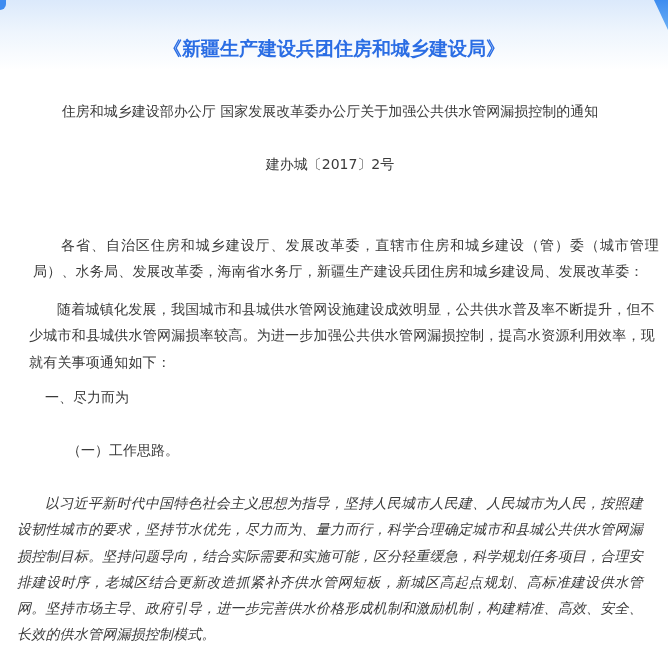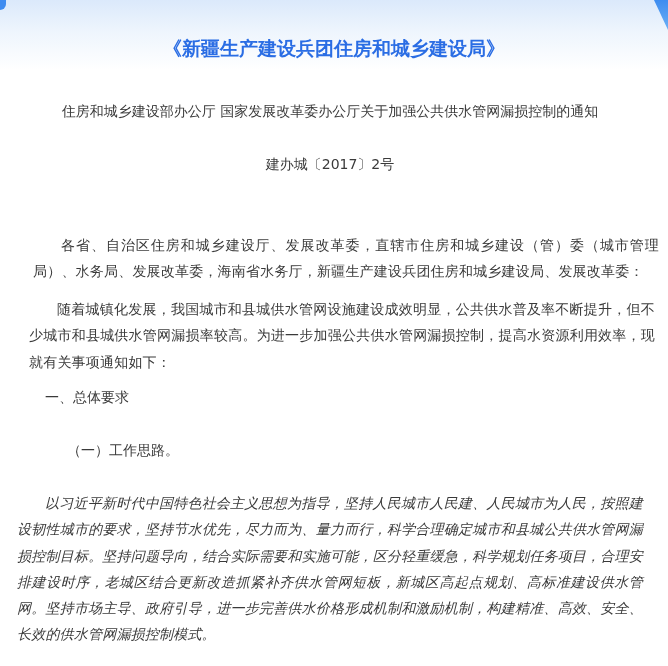--- a/index.html
+++ b/index.html
@@ -94,18 +94,18 @@
 
 <div class="content">
   <div class="line-center" style="top:101px;">住房和城乡建设部办公厅 国家发展改革委办公厅关于加强公共供水管网漏损控制的通知</div>
 
   <div class="line-center" style="top:154px;">建办城〔2017〕2号</div>
 
   <p class="para" style="top:216px; margin:16px;">各省、自治区住房和城乡建设厅、发展改革委，直辖市住房和城乡建设（管）委（城市管理局）、水务局、发展改革委，海南省水务厅，新疆生产建设兵团住房和城乡建设局、发展改革委：</p>
 
   <p class="para" style="top:284px; margin:12px;">随着城镇化发展，我国城市和县城供水管网设施建设成效明显，公共供水普及率不断提升，但不少城市和县城供水管网漏损率较高。为进一步加强公共供水管网漏损控制，提高水资源利用效率，现就有关事项通知如下：</p>
 
-  <div class="heading" style="top:387px;">一、总体要求</div>
+  <div class="heading" style="top:387px;">一、尽力而为</div>
 
   <div class="subheading" style="top:440px;">（一）工作思路。</div>
 
   <p class="para" style="top:490px; margin:0;font-style:italic;">以习近平新时代中国特色社会主义思想为指导，坚持人民城市人民建、人民城市为人民，按照建设韧性城市的要求，坚持节水优先，尽力而为、量力而行，科学合理确定城市和县城公共供水管网漏损控制目标。坚持问题导向，结合实际需要和实施可能，区分轻重缓急，科学规划任务项目，合理安排建设时序，老城区结合更新改造抓紧补齐供水管网短板，新城区高起点规划、高标准建设供水管网。坚持市场主导、政府引导，进一步完善供水价格形成机制和激励机制，构建精准、高效、安全、长效的供水管网漏损控制模式。</p>
 </div>
 
 </body></html>

